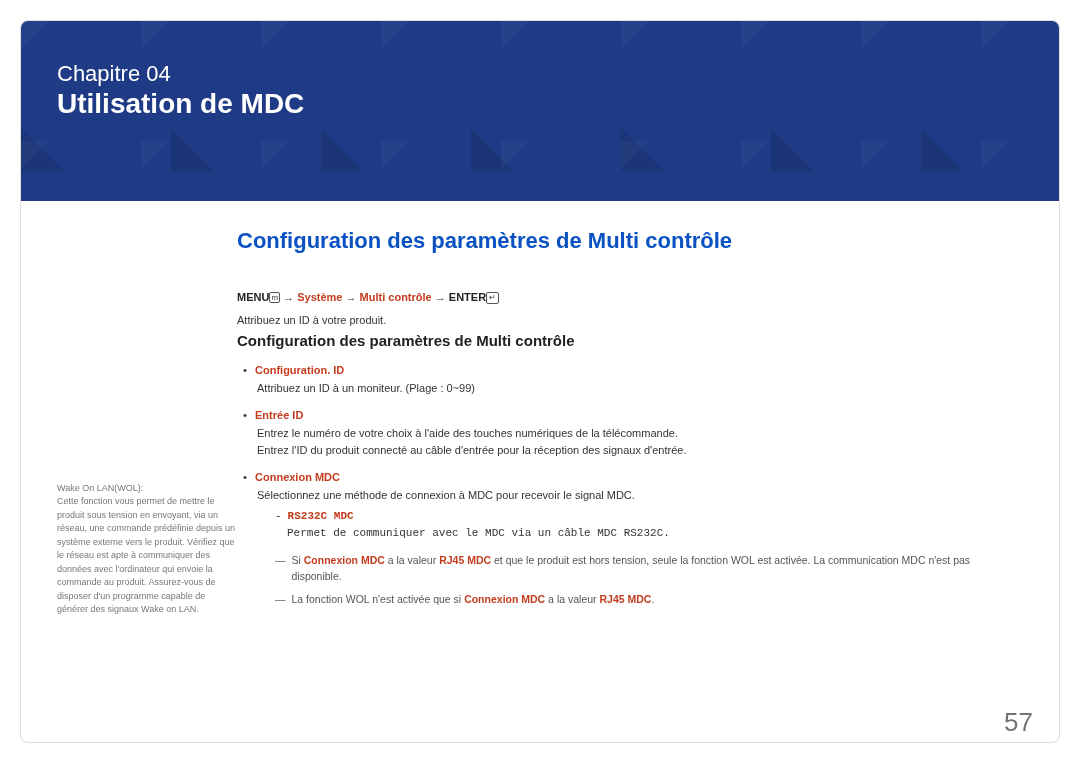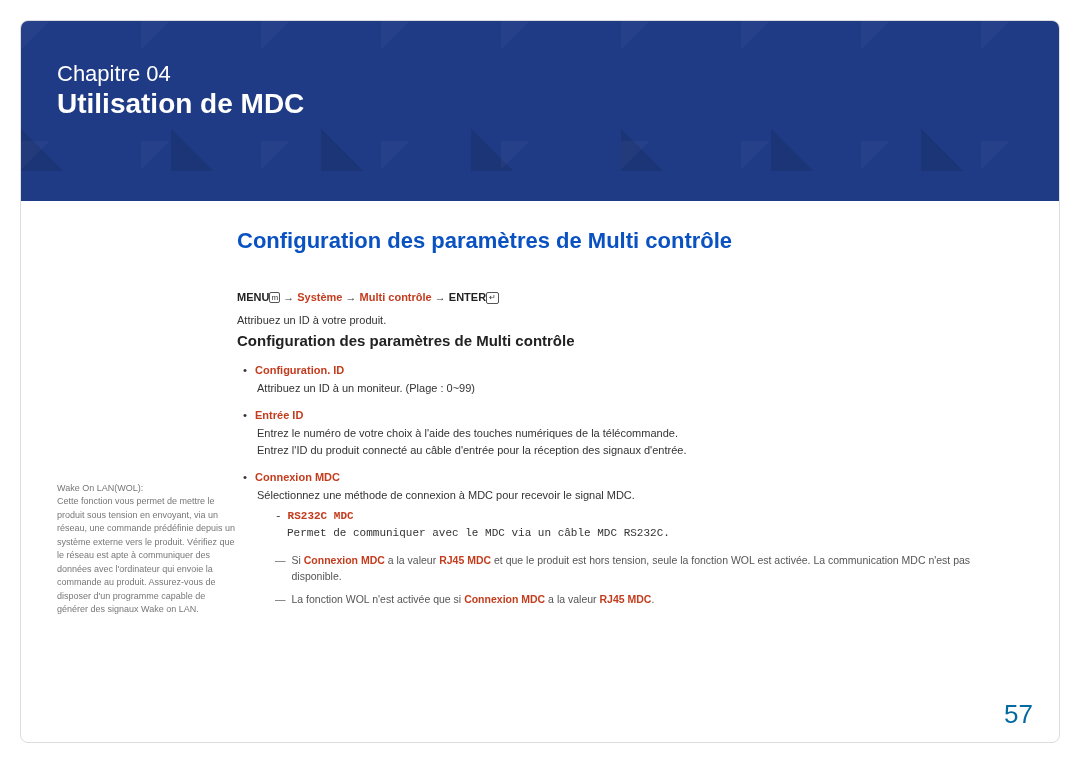--- a/index.html
+++ b/index.html
@@ -108,24 +108,24 @@
   }
   ul.level2 { list-style: none; padding-left: 18px; margin-top: 4px; font-family: Liberation Mono, monospace; }
   ul.level2 > li { margin-bottom: 8px; }
   .dash { color: #333; margin-right: 6px; }
   .notes { padding-left: 18px; font-size: 10.5px; color: #555; margin-top: 10px; }
   .notes .line { display: flex; gap: 6px; margin-bottom: 6px; }
   .notes .tick { color: #666; }
   .hl { color: #c43c1e; font-weight: 600; }
   .page-number {
     position: absolute;
-    bottom: 12px;
+    bottom: 4px;
     right: 26px;
     font-size: 26px;
-    color: #0369a1;
+    color: #737373;
     font-weight: 300;
   }
 </style>
 </head>
 <body>
 
 <div class="page">
 
   <div class="hero">
     <div class="chapter">Chapitre 04</div>

